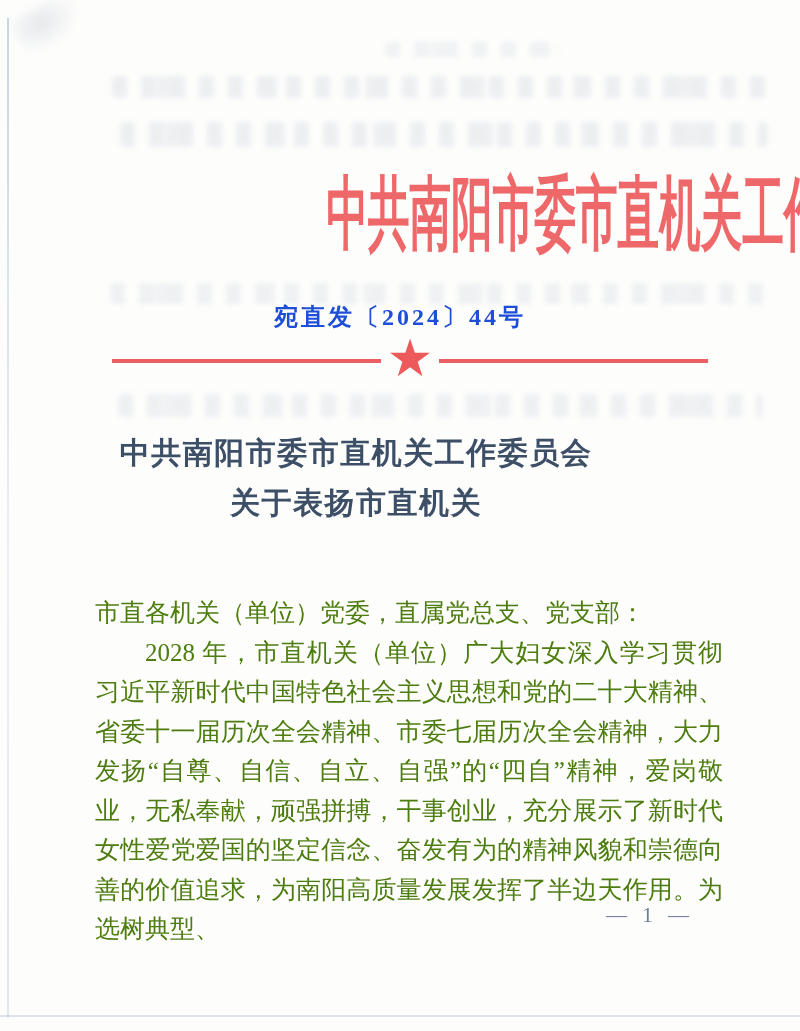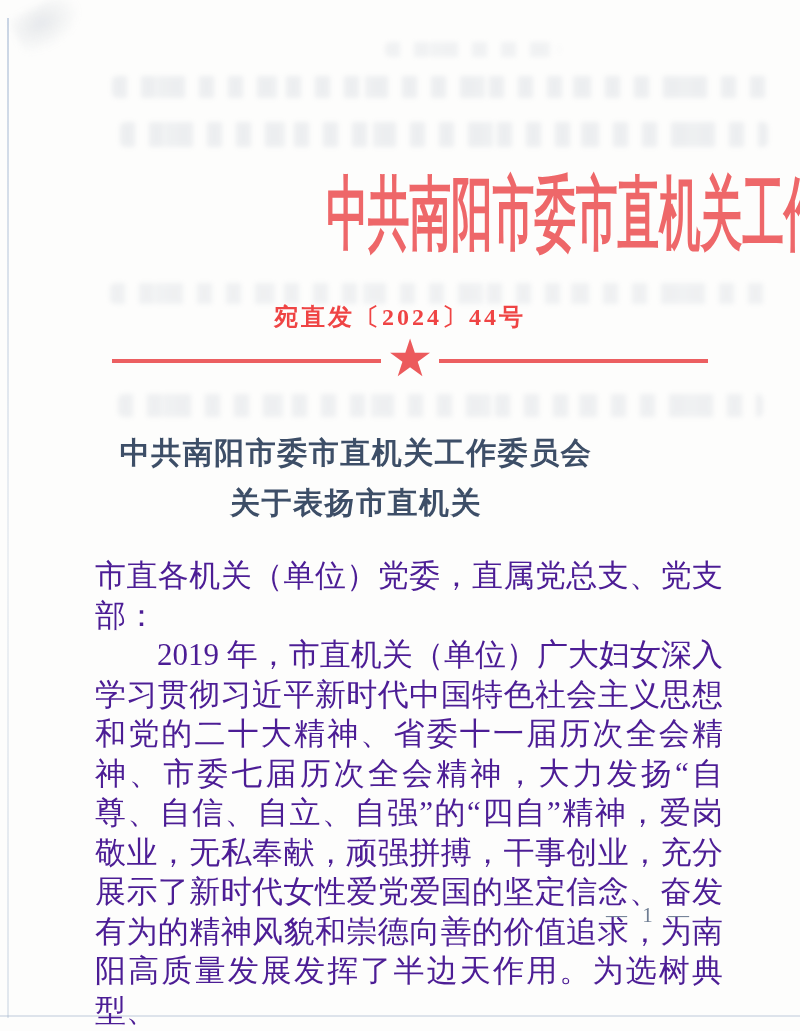--- a/index.html
+++ b/index.html
@@ -83,21 +83,21 @@
 
   
   .doc-number {
     position: absolute;
     top: 301px;
     left: 0;
     width: 800px;
     text-align: center;
     font-size: 24px;
     font-weight: bold;
-    color: #ef4444;
+    color: #1d4ed8;
     letter-spacing: 3px;
   }
 
   
   .red-rule {
     position: absolute;
     top: 340px;
     left: 112px;
     width: 596px;
     height: 42px;
@@ -127,26 +127,26 @@
     font-size: 30px;
     line-height: 50px;
     font-weight: bold;
     color: #3d4e67;
     letter-spacing: 1.5px;
   }
 
   
   .body-text {
     position: absolute;
-    top: 556px;
+    top: 593px;
     left: 95px;
     width: 628px;
-    font-size: 31px;
+    font-size: 25px;
     line-height: 39.5px;
-    color: #4c1d95;
+    color: #4d7c0f;
     text-align: justify;
     text-justify: inter-ideograph;
   }
   .body-text p {
     margin: 0;
     word-break: break-all;
   }
   .body-text .para {
     text-indent: 2em;
   }
@@ -188,18 +188,18 @@
     <span class="seg"></span>
   </div>
 
   <div class="doc-title">
     <div>中共南阳市委市直机关工作委员会</div>
     <div>关于表扬市直机关</div>
   </div>
 
   <div class="body-text">
     <p class="salutation">市直各机关（单位）党委，直属党总支、党支部：</p>
-    <p class="para">2019 年，市直机关（单位）广大妇女深入学习贯彻习近平新时代中国特色社会主义思想和党的二十大精神、省委十一届历次全会精神、市委七届历次全会精神，大力发扬“自尊、自信、自立、自强”的“四自”精神，爱岗敬业，无私奉献，顽强拼搏，干事创业，充分展示了新时代女性爱党爱国的坚定信念、奋发有为的精神风貌和崇德向善的价值追求，为南阳高质量发展发挥了半边天作用。为选树典型、</p>
+    <p class="para">2028 年，市直机关（单位）广大妇女深入学习贯彻习近平新时代中国特色社会主义思想和党的二十大精神、省委十一届历次全会精神、市委七届历次全会精神，大力发扬“自尊、自信、自立、自强”的“四自”精神，爱岗敬业，无私奉献，顽强拼搏，干事创业，充分展示了新时代女性爱党爱国的坚定信念、奋发有为的精神风貌和崇德向善的价值追求，为南阳高质量发展发挥了半边天作用。为选树典型、</p>
   </div>
 
   <div class="page-number">— 1 —</div>
 
 </div>
 
 </body></html>

